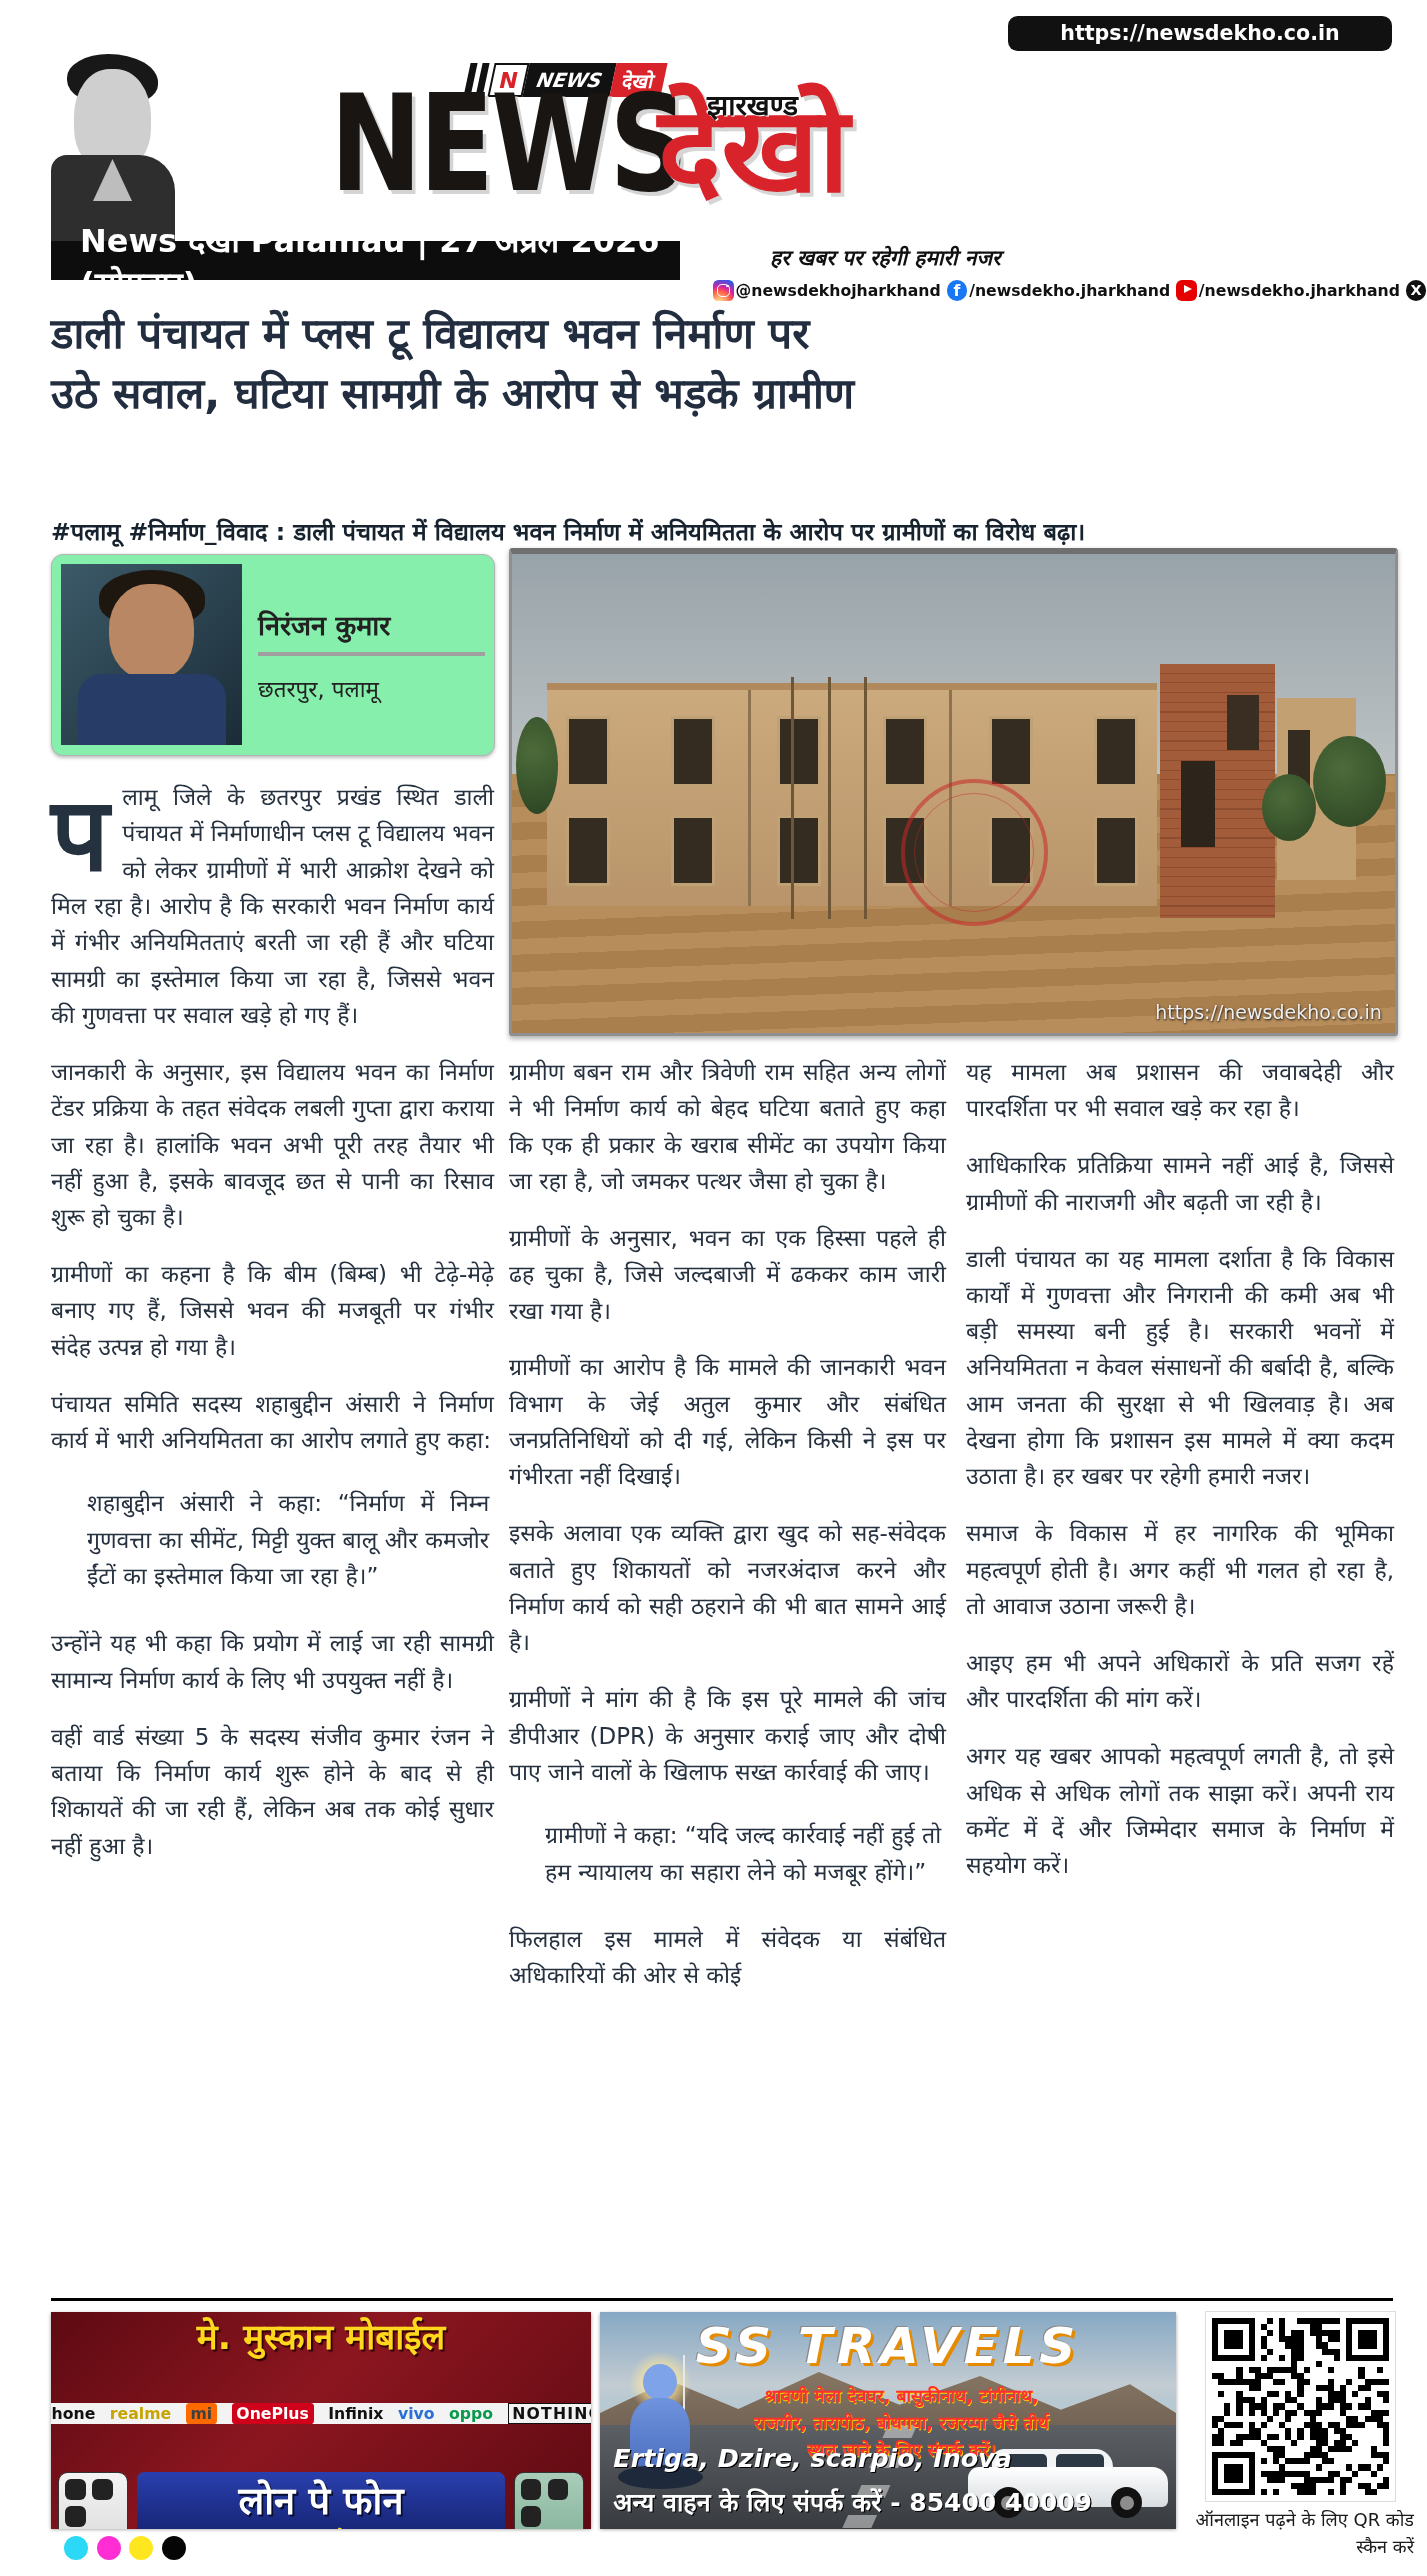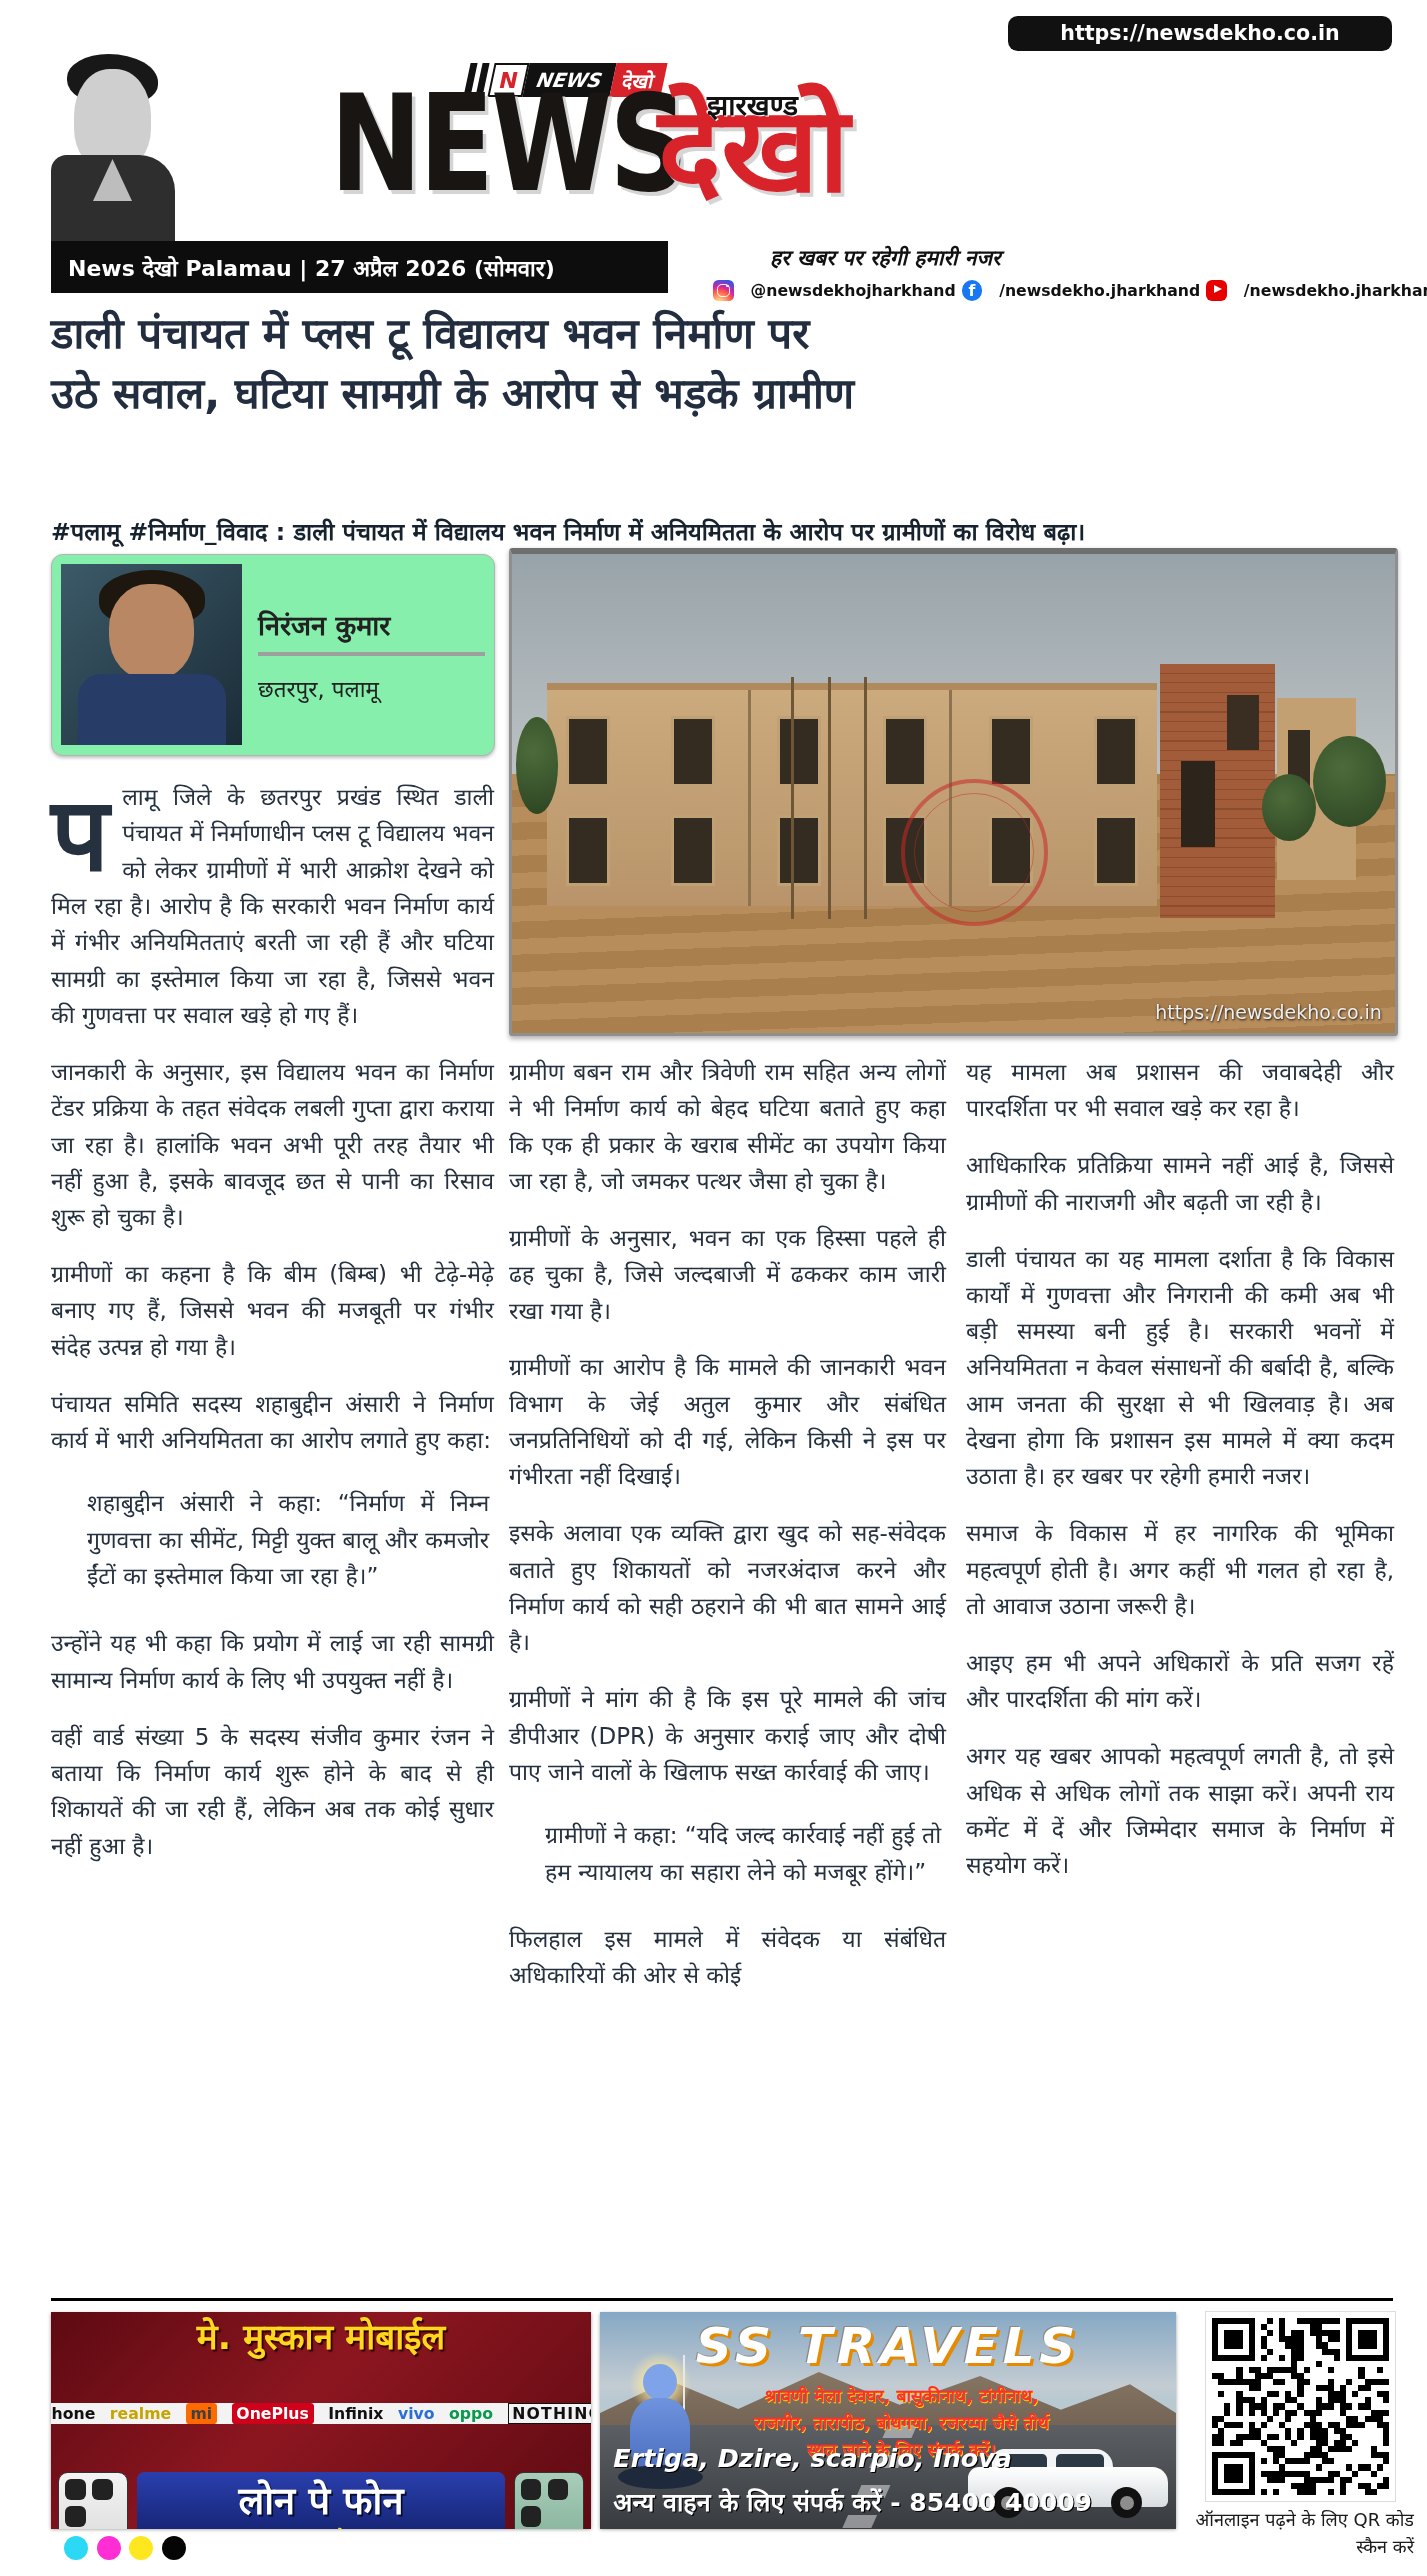--- a/index.html
+++ b/index.html
@@ -23,25 +23,25 @@
   .ls-dekho{background:#d8232a;color:#fff;font-weight:bold;font-size:19.4px;display:flex;align-items:center;padding:0 9.7px;}
 
   .big-news{position:absolute;left:330px;top:77px;font-size:134px;font-weight:bold;color:#181512;
     letter-spacing:-3.6px;line-height:1;transform:scaleX(.82);transform-origin:left top;text-shadow:4.2px 4.2px 0 #d4d4d4;}
   .big-dekho{position:absolute;left:658px;top:91px;font-size:119px;font-weight:bold;color:#d8232a;line-height:1;
     text-shadow:3.6px 3.6px 0 #d6d6d6;}
   .state-label{position:absolute;left:707px;top:85px;font-size:28px;font-weight:bold;color:#111;
     text-shadow:1.2px 1.2px 0 #fff,-1.2px -1.2px 0 #fff;z-index:3;}
   .tagline{position:absolute;left:770px;top:243px;font-size:21px;font-weight:bold;font-style:italic;color:#111;}
 
-  .date-bar{position:absolute;left:51px;top:241px;width:600px;height:52px;background:#0d0d0d;color:#fff;
-    display:flex;align-items:center;padding-left:17px;font-size:22px;font-weight:bold;}
+  .date-bar{position:absolute;left:51px;top:241px;width:600px;height:39px;background:#0d0d0d;color:#fff;
+    display:flex;align-items:center;padding-left:29px;font-size:32px;font-weight:bold;}
   .socials{position:absolute;left:713px;top:280px;width:702px;display:flex;align-items:center;gap:6px;
     font-size:15.7px;font-weight:bold;color:#111;}
-  .soc{display:flex;align-items:center;gap:17px;text-align:center;}
+  .soc{display:flex;align-items:center;gap:2px;text-align:center;}
   .soc-ic{width:20.6px;height:20.6px;border-radius:50%;display:inline-block;position:relative;flex:0 0 auto;}
   .ic-ig{border-radius:5.4px;background:radial-gradient(circle at 30% 110%,#fdf497 0%,#fd5949 45%,#d6249f 60%,#285aeb 90%);}
   .ic-ig::before{content:"";position:absolute;inset:3.6px;border:1.8px solid #fff;border-radius:4.8px;}
   .ic-ig::after{content:"";position:absolute;right:4.8px;top:4.8px;width:2.4px;height:2.4px;background:#fff;border-radius:50%;}
   .ic-fb{background:#1877f2;}
   .ic-fb::before{content:"f";position:absolute;inset:0;color:#fff;font-weight:bold;font-size:15.7px;display:flex;align-items:center;justify-content:center;}
   .ic-yt{background:#e60000;border-radius:6px;}
   .ic-yt::before{content:"";position:absolute;left:7.3px;top:5.4px;border-left:8.5px solid #fff;border-top:4.8px solid transparent;border-bottom:4.8px solid transparent;}
   .ic-x{background:#111;}
   .ic-x::before{content:"X";position:absolute;inset:0;color:#fff;font-weight:bold;font-size:14.5px;display:flex;align-items:center;justify-content:center;}

